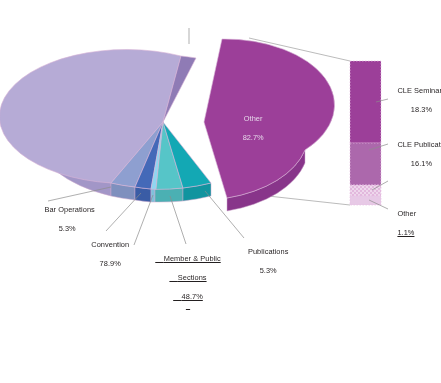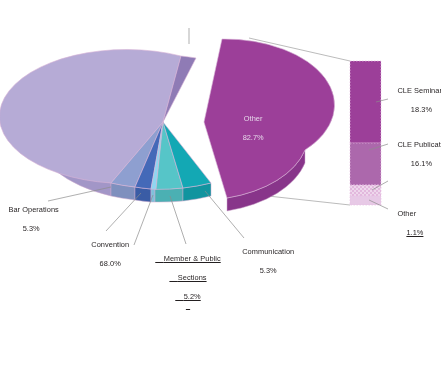--- a/index.html
+++ b/index.html
@@ -153,51 +153,51 @@
     </g>
   </svg>
 
 
   <div class="inner-lbl light" style="left:209px; top:105px; width:80px;">
     <span>Other</span><br>
     <span>82.7%</span>
   </div>
 
 
-  <div class="lbl center" style="left:0px; top:196px; width:54px;">
+  <div class="lbl center" style="left:0px; top:196px; width:54px;padding-left:36px;">
     <span>Bar Operations</span><br>
     <span>5.3%</span>
   </div>
 
   <div class="lbl center" style="left:76px; top:231px; width:60px;">
     <span>Convention</span><br>
-    <span>68.0%</span>
+    <span>78.9%</span>
   </div>
 
 
   <div class="lbl center" style="left:152px; top:245px; width:72px;text-decoration:underline;">
     <span>Member &amp; Public</span><br>
     <span>Sections</span><br>
-    <span>5.2%</span>
+    <span>48.7%</span>
   </div>
 
   <div class="lbl center" style="left:228px; top:238px; width:72px;">
-    <span>Communication</span><br>
+    <span>Publications</span><br>
     <span>5.3%</span>
   </div>
 
   <div class="lbl left" style="left:389px; top:77px; width:52px;">
     <span>CLE Seminars</span><br>
     <span style="display:inline-block; width:48px; text-align:center;">18.3%</span>
   </div>
 
   <div class="lbl left" style="left:389px; top:131px; width:52px;">
     <span>CLE Publications</span><br>
     <span style="display:inline-block; width:48px; text-align:center;">16.1%</span>
   </div>
 
 
   <div class="lbl left" style="left:389px; top:200px; width:52px;">
     <span>Other</span><br>
-    <span style="display:inline-block; width:26px; text-align:right;text-decoration:underline;">1.1%</span>
+    <span style="display:inline-block; width:26px; text-align:left;text-decoration:underline;">1.1%</span>
   </div>
 
 </div>
 
 </body></html>

